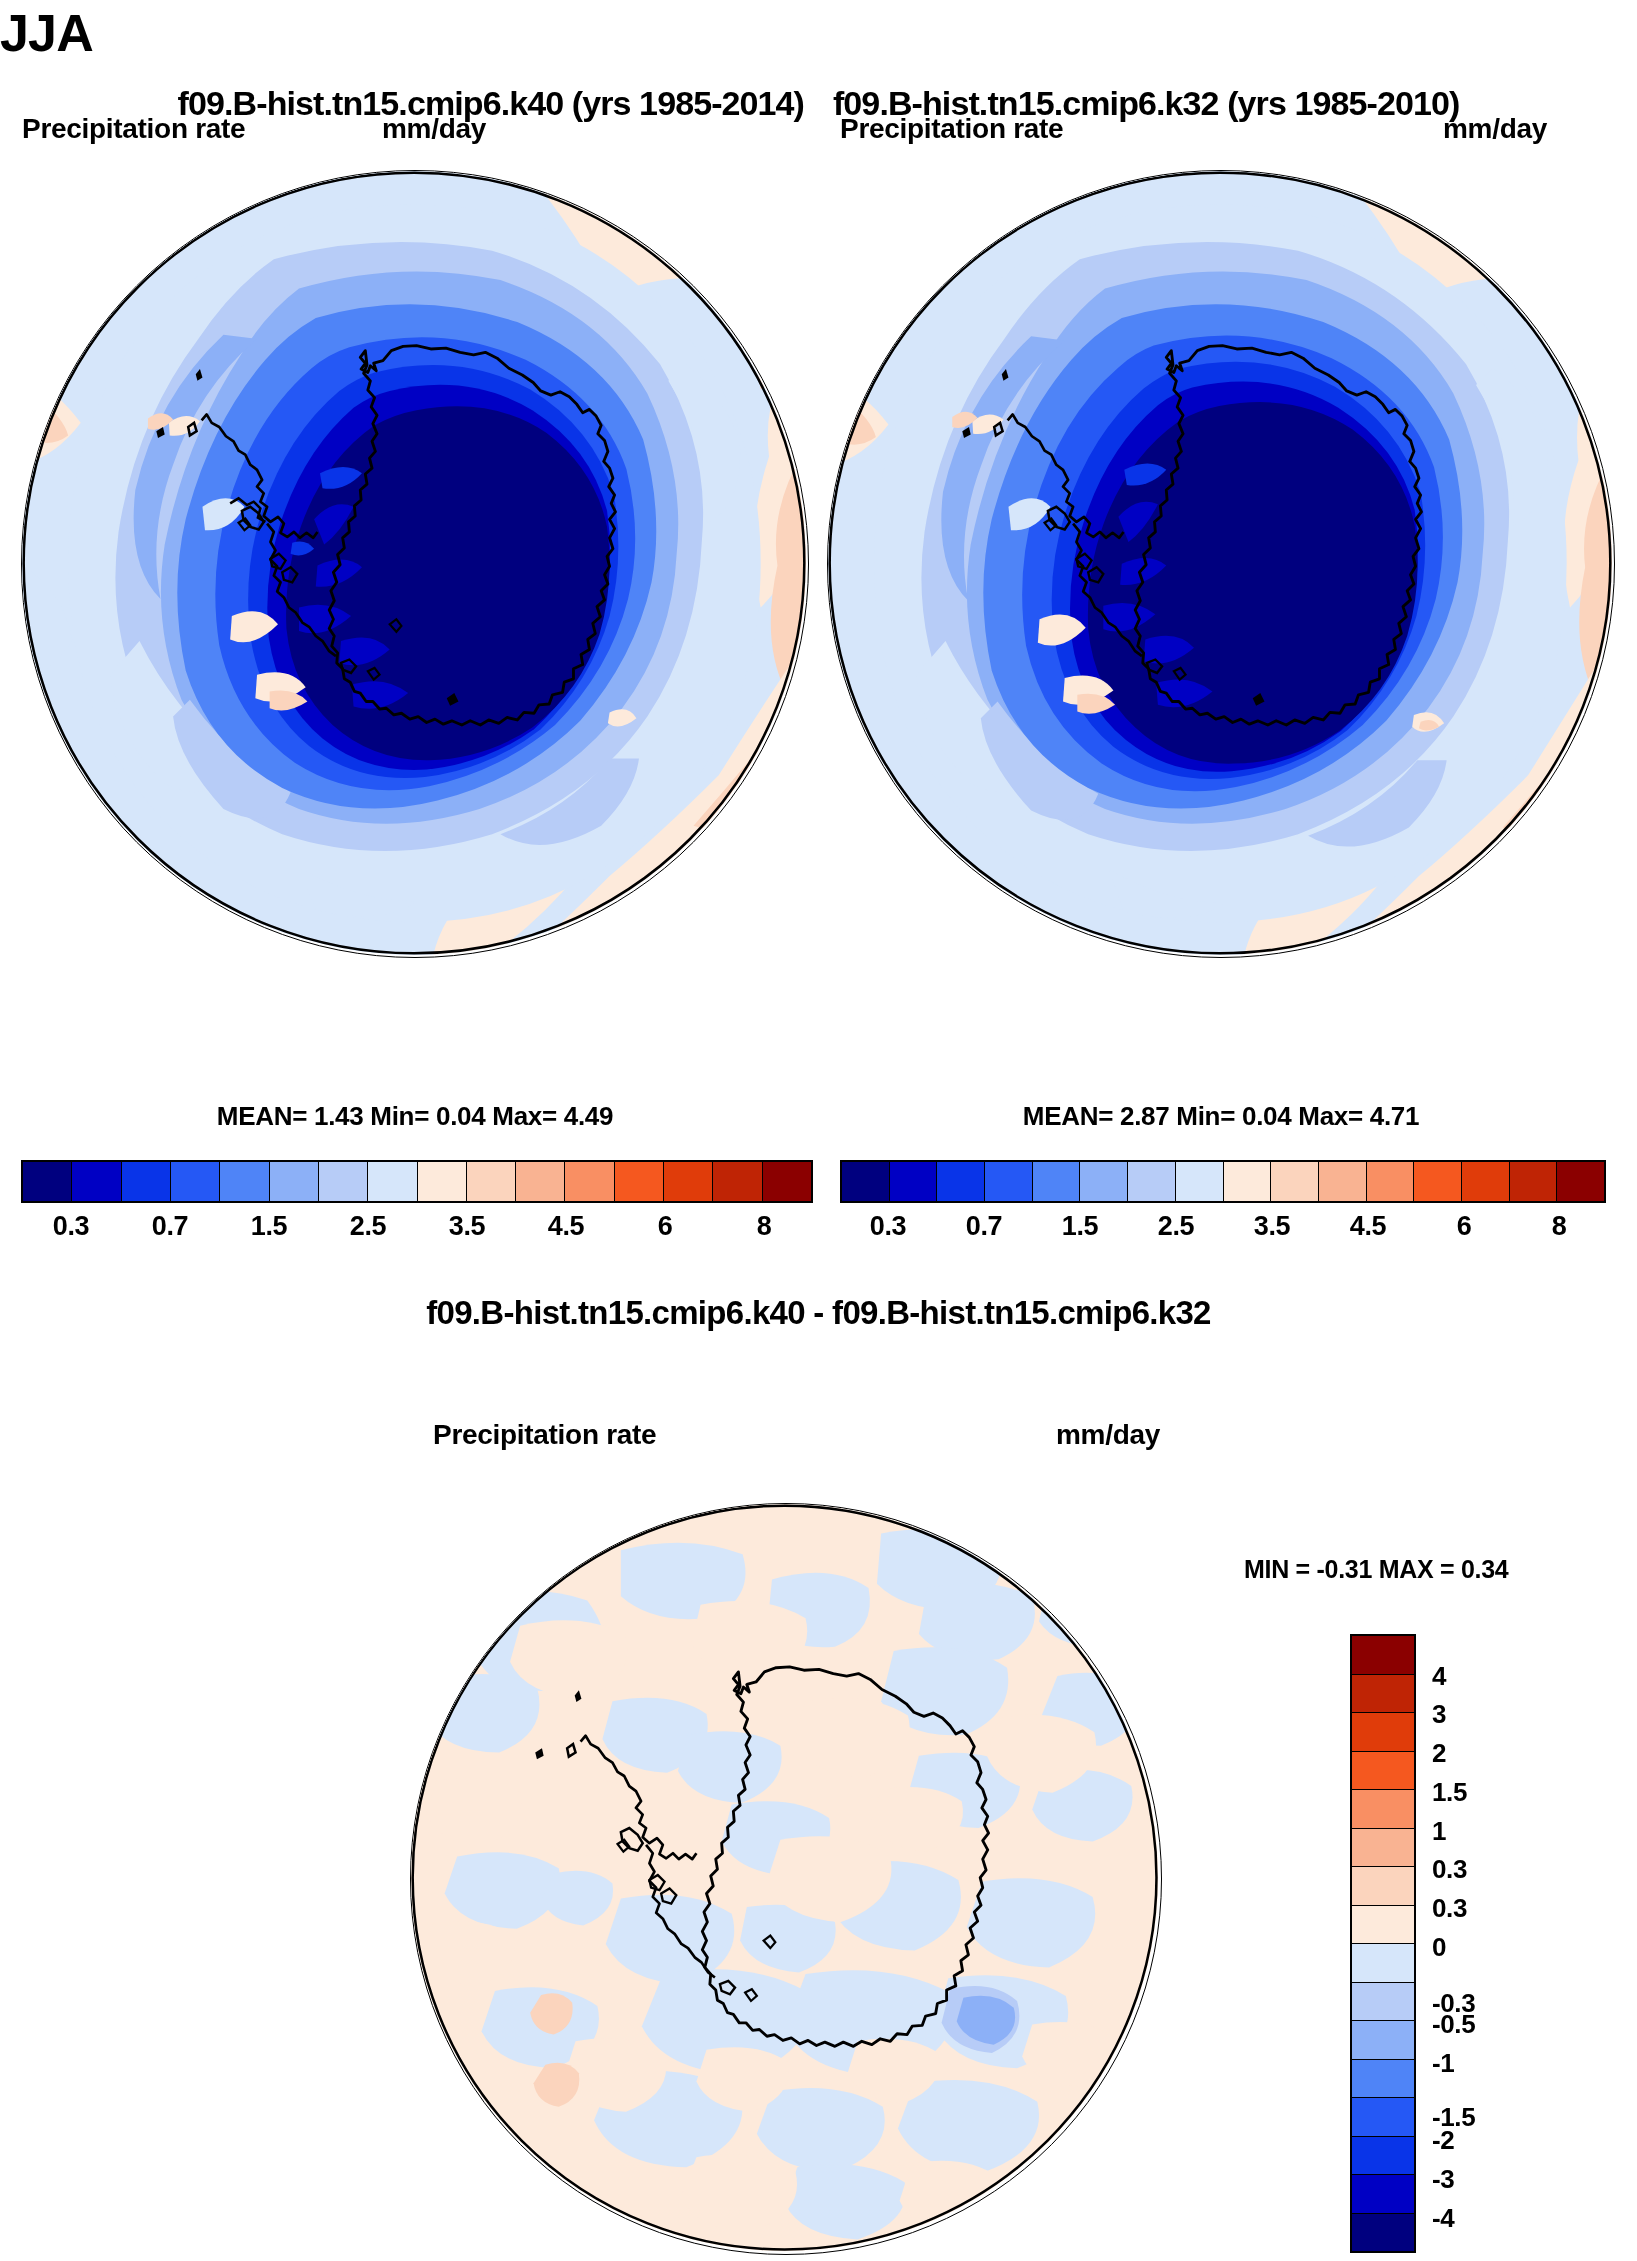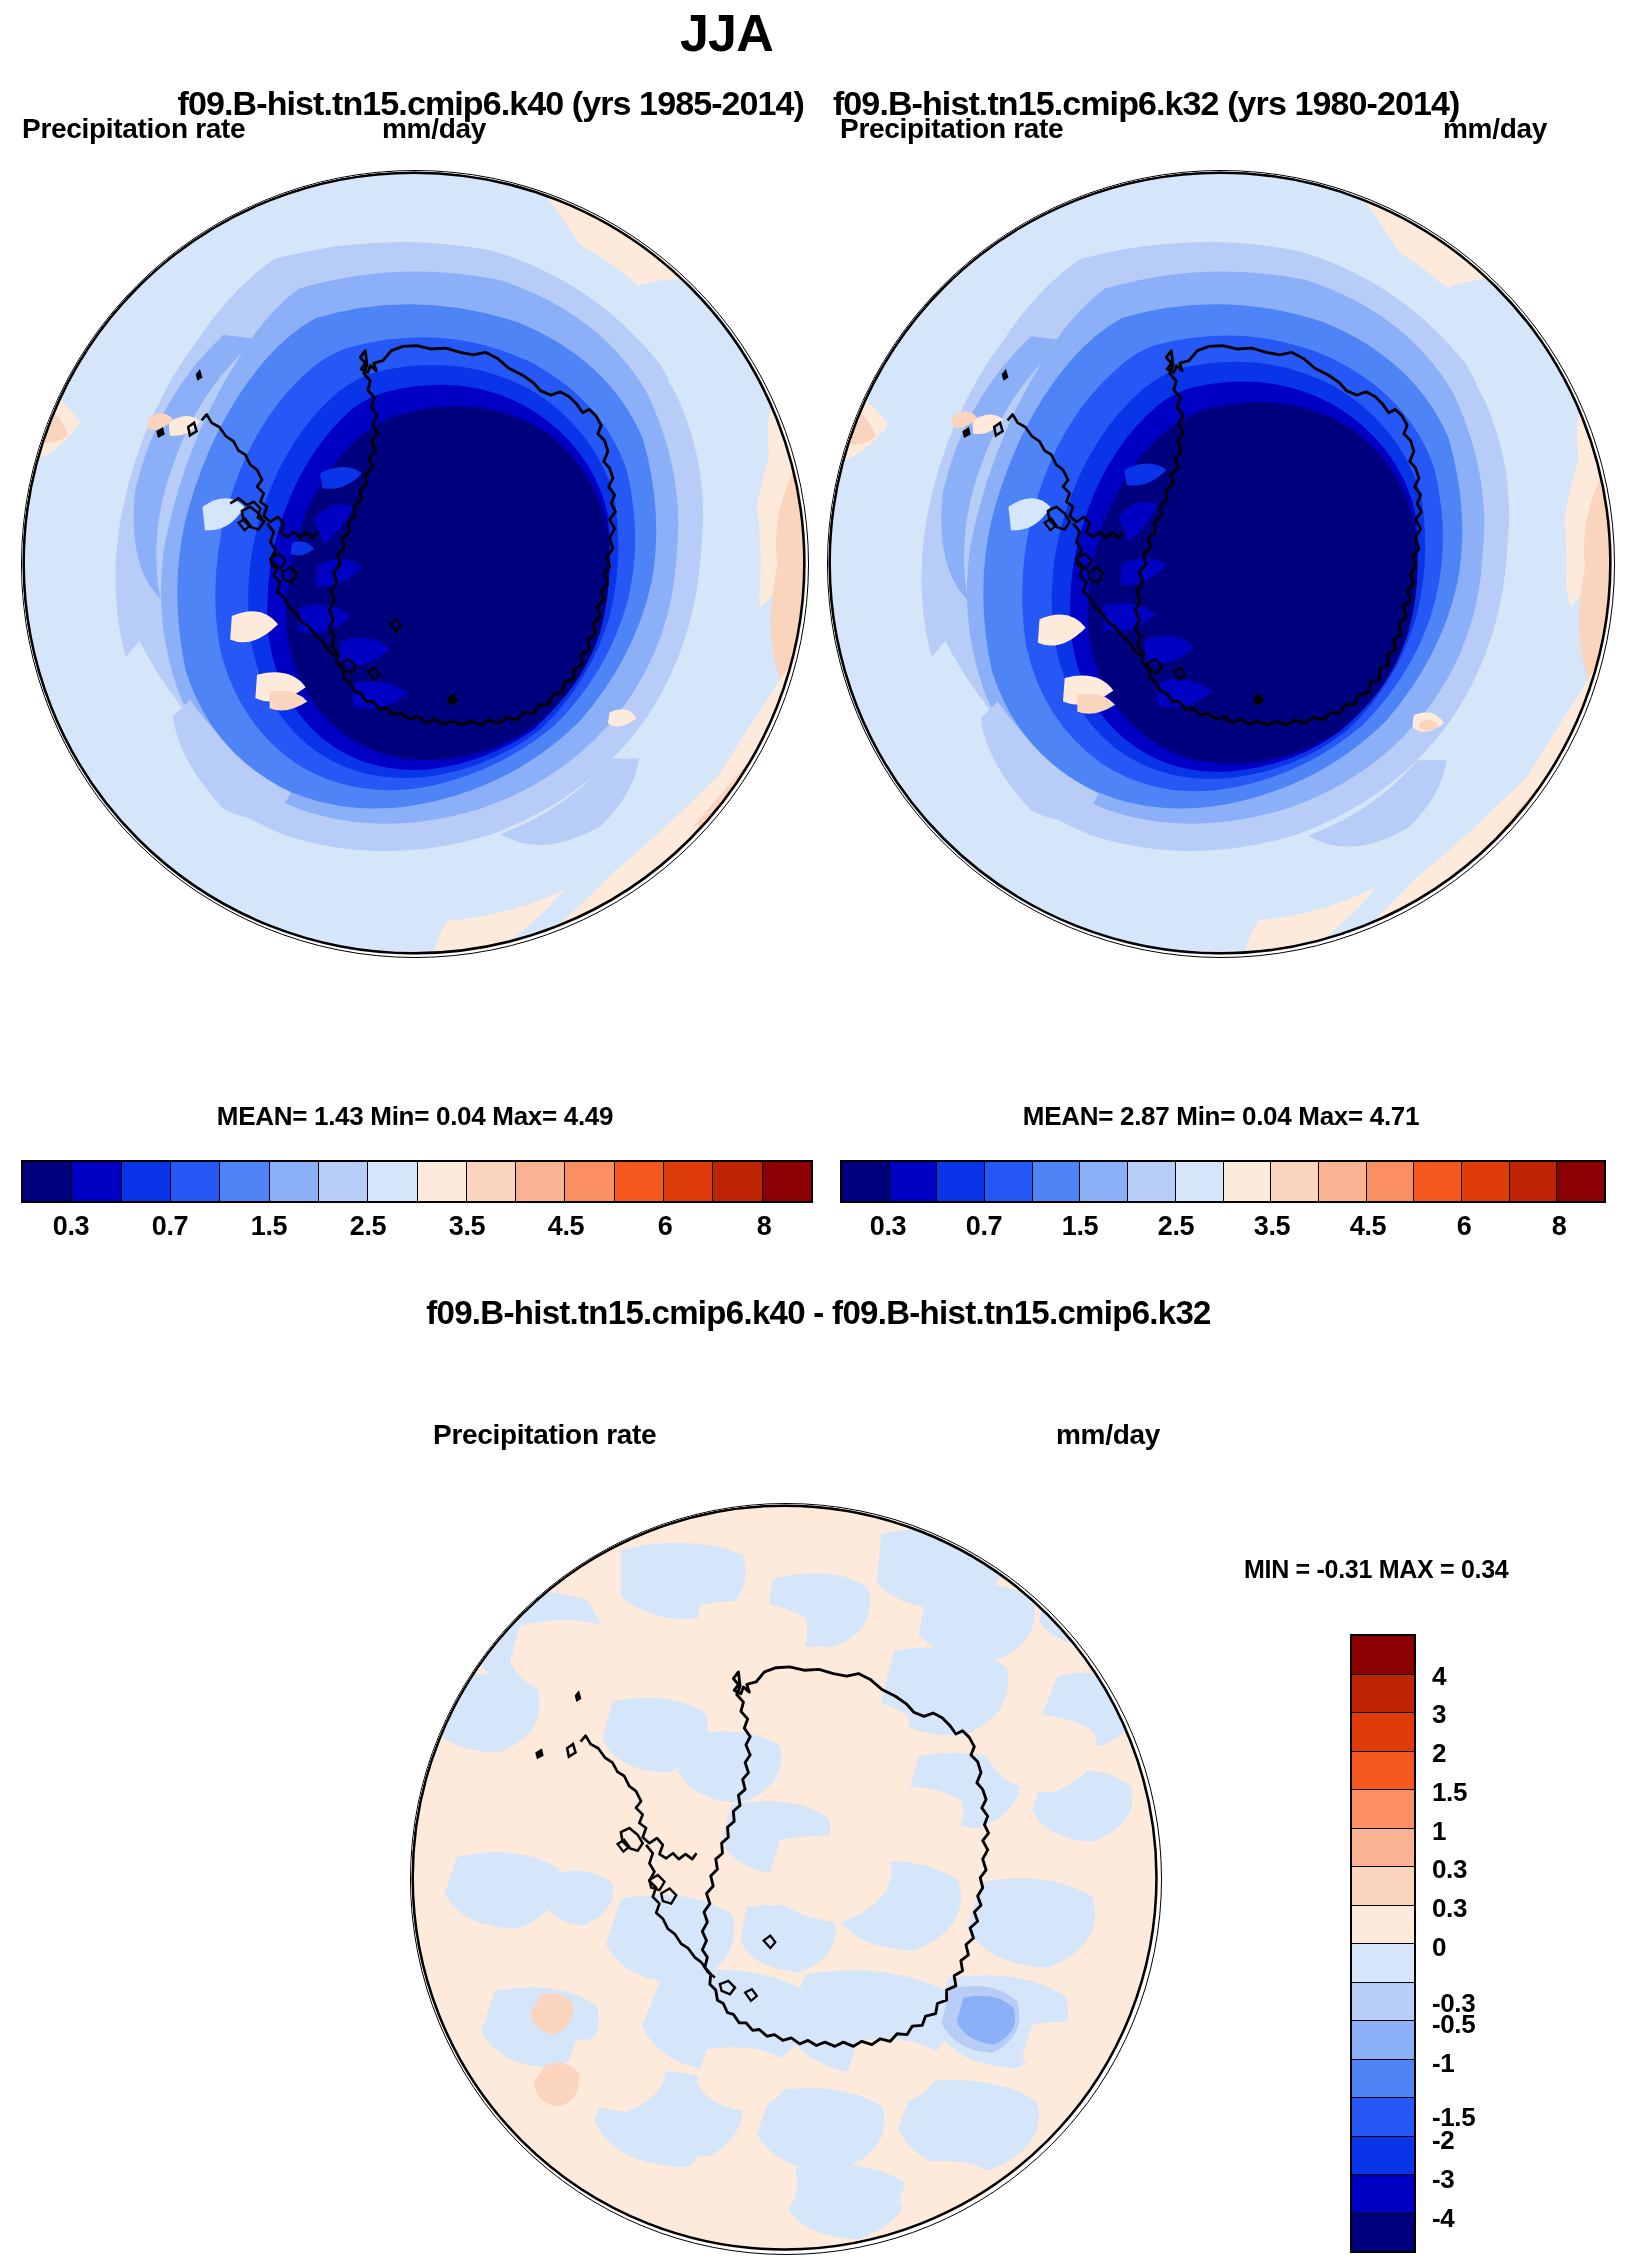--- a/index.html
+++ b/index.html
@@ -16,21 +16,21 @@
     overflow: hidden;
   }
 
   .abs { position: absolute; }
 
   
   #main-title {
     top: 6.7px;
     left: 0;
     width: 1453px;
-    text-align: center;
+    text-align: left;
     font-size: 52px;
     font-weight: bold;
     letter-spacing: -0.8px;
     line-height: 1;
   }
   #case-headers {
     top: 84px;
     left: 0;
     width: 1637px;
     text-align: center;
@@ -138,21 +138,21 @@
   }
 </style>
 </head>
 <body>
 
 <div class="abs" id="main-title">JJA</div>
 
 <div class="abs" id="case-headers">
   <span>f09.B-hist.tn15.cmip6.k40 (yrs 1985-2014)</span>
   <span class="case-sep"></span>
-  <span>f09.B-hist.tn15.cmip6.k32 (yrs 1980-2014)</span>
+  <span>f09.B-hist.tn15.cmip6.k32 (yrs 1985-2010)</span>
 </div>
 
 <div class="abs panel-header" style="top:113px; left:22px;">Precipitation rate</div>
 <div class="abs panel-header" style="top:113px; left:382px;">mm/day</div>
 
 <div class="abs globe" id="globe-left" style="top:170px; left:21px; width:788px; height:788px;">
   <svg width="784" height="784" viewBox="0 0 934 934" xmlns="http://www.w3.org/2000/svg">
     <defs>
       <clipPath id="clipL">
           <circle cx="467" cy="467" r="467"></circle>

